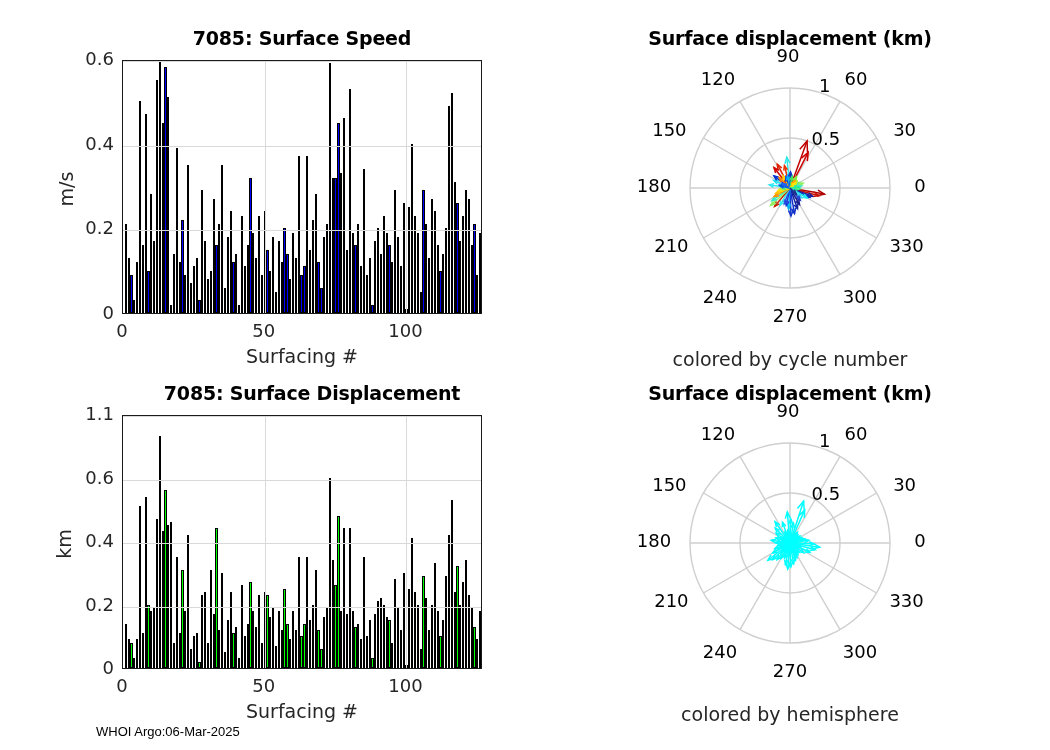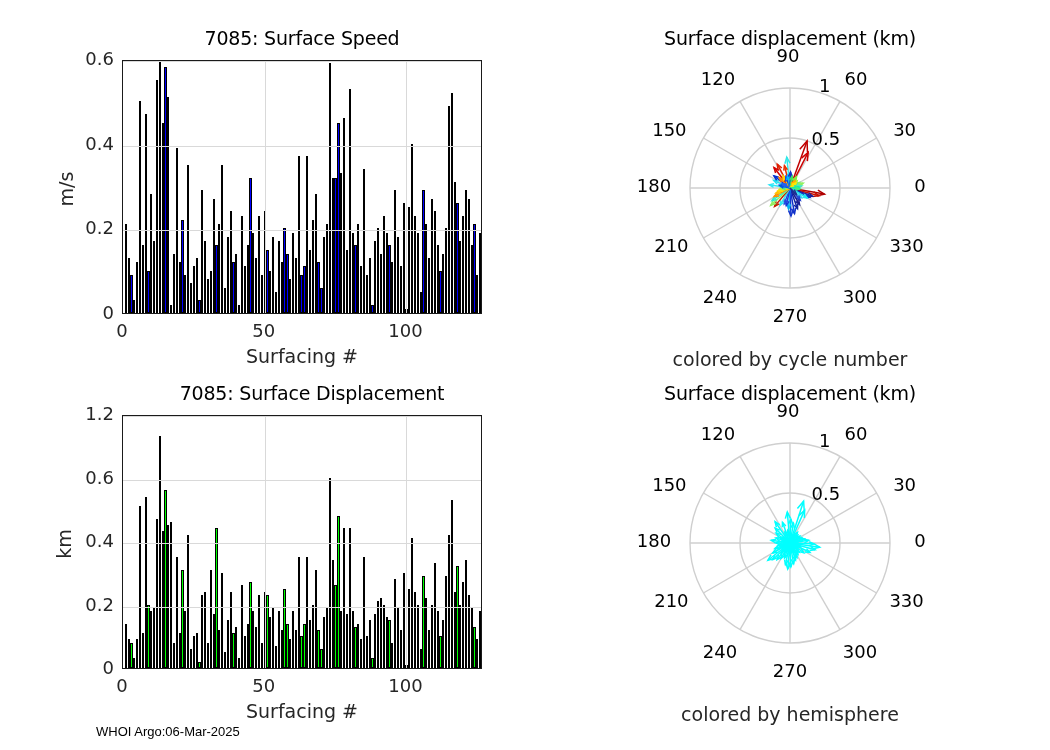--- a/index.html
+++ b/index.html
@@ -1,19 +1,19 @@
 <!DOCTYPE html>
 <html><head>
 <meta charset="utf-8">
 <style>
   html,body{margin:0;padding:0;background:#ffffff;}
   body{width:1050px;height:750px;position:relative;overflow:hidden;
        font-family:"DejaVu Sans","Liberation Sans",sans-serif;color:#000;}
   .panel{position:absolute;}
-  .ptitle{position:absolute;text-align:center;font-weight:normal;font-size:19px;
+  .ptitle{position:absolute;text-align:center;font-weight:bold;font-size:19px;
           color:#000;white-space:nowrap;letter-spacing:-0.2px;}
   .axlabel{position:absolute;font-size:19px;color:#262626;white-space:nowrap;}
   .ytick,.xtick{position:absolute;font-size:18px;color:#262626;white-space:nowrap;}
   .ytick{text-align:right;}
   .xtick{text-align:center;}
   .ylabrot{position:absolute;font-size:19px;color:#262626;
            transform-origin:50% 50%;transform:rotate(-90deg);white-space:nowrap;}
   .plotbox{position:absolute;border:1px solid #1a1a1a;background:#fff;box-sizing:border-box;}
   .gridline{position:absolute;background:#d9d9d9;}
   .bars{position:absolute;left:0;top:0;right:0;bottom:0;overflow:hidden;}
@@ -458,21 +458,21 @@
       <div class="gridline" style="left: 0px; top: 63.5px; width: 100%; height: 1px;"></div>
       <div class="gridline" style="left: 0px; top: 0px; width: 100%; height: 1px;"></div>
       <div class="gridline" style="top: 0px; left: 141.732px; height: 100%; width: 1px;"></div>
       <div class="gridline" style="top: 0px; left: 283.465px; height: 100%; width: 1px;"></div>
     </div>
   <div id="ticks-disp">
       <div class="ytick" style="left: 44px; top: 657px; width: 70px;">0</div>
       <div class="ytick" style="left: 44px; top: 593.5px; width: 70px;">0.2</div>
       <div class="ytick" style="left: 44px; top: 530px; width: 70px;">0.4</div>
       <div class="ytick" style="left: 44px; top: 466.5px; width: 70px;">0.6</div>
-      <div class="ytick" style="left: 44px; top: 403px; width: 70px;">1.2</div>
+      <div class="ytick" style="left: 44px; top: 403px; width: 70px;">1.1</div>
       <div class="xtick" style="left: 82px; top: 675px; width: 80px;">0</div>
       <div class="xtick" style="left: 223.732px; top: 675px; width: 80px;">50</div>
       <div class="xtick" style="left: 365.465px; top: 675px; width: 80px;">100</div>
     </div>
 </div>
 
 <div class="panel">
   <div class="ptitle" style="left:595px;top:382px;width:390px;">Surface displacement (km)</div>
   <div id="polar-hemi-host" style="position:absolute;left:660px;top:413px;width:260px;height:260px;">
       <svg width="260" height="260" viewBox="0 0 260 260">

